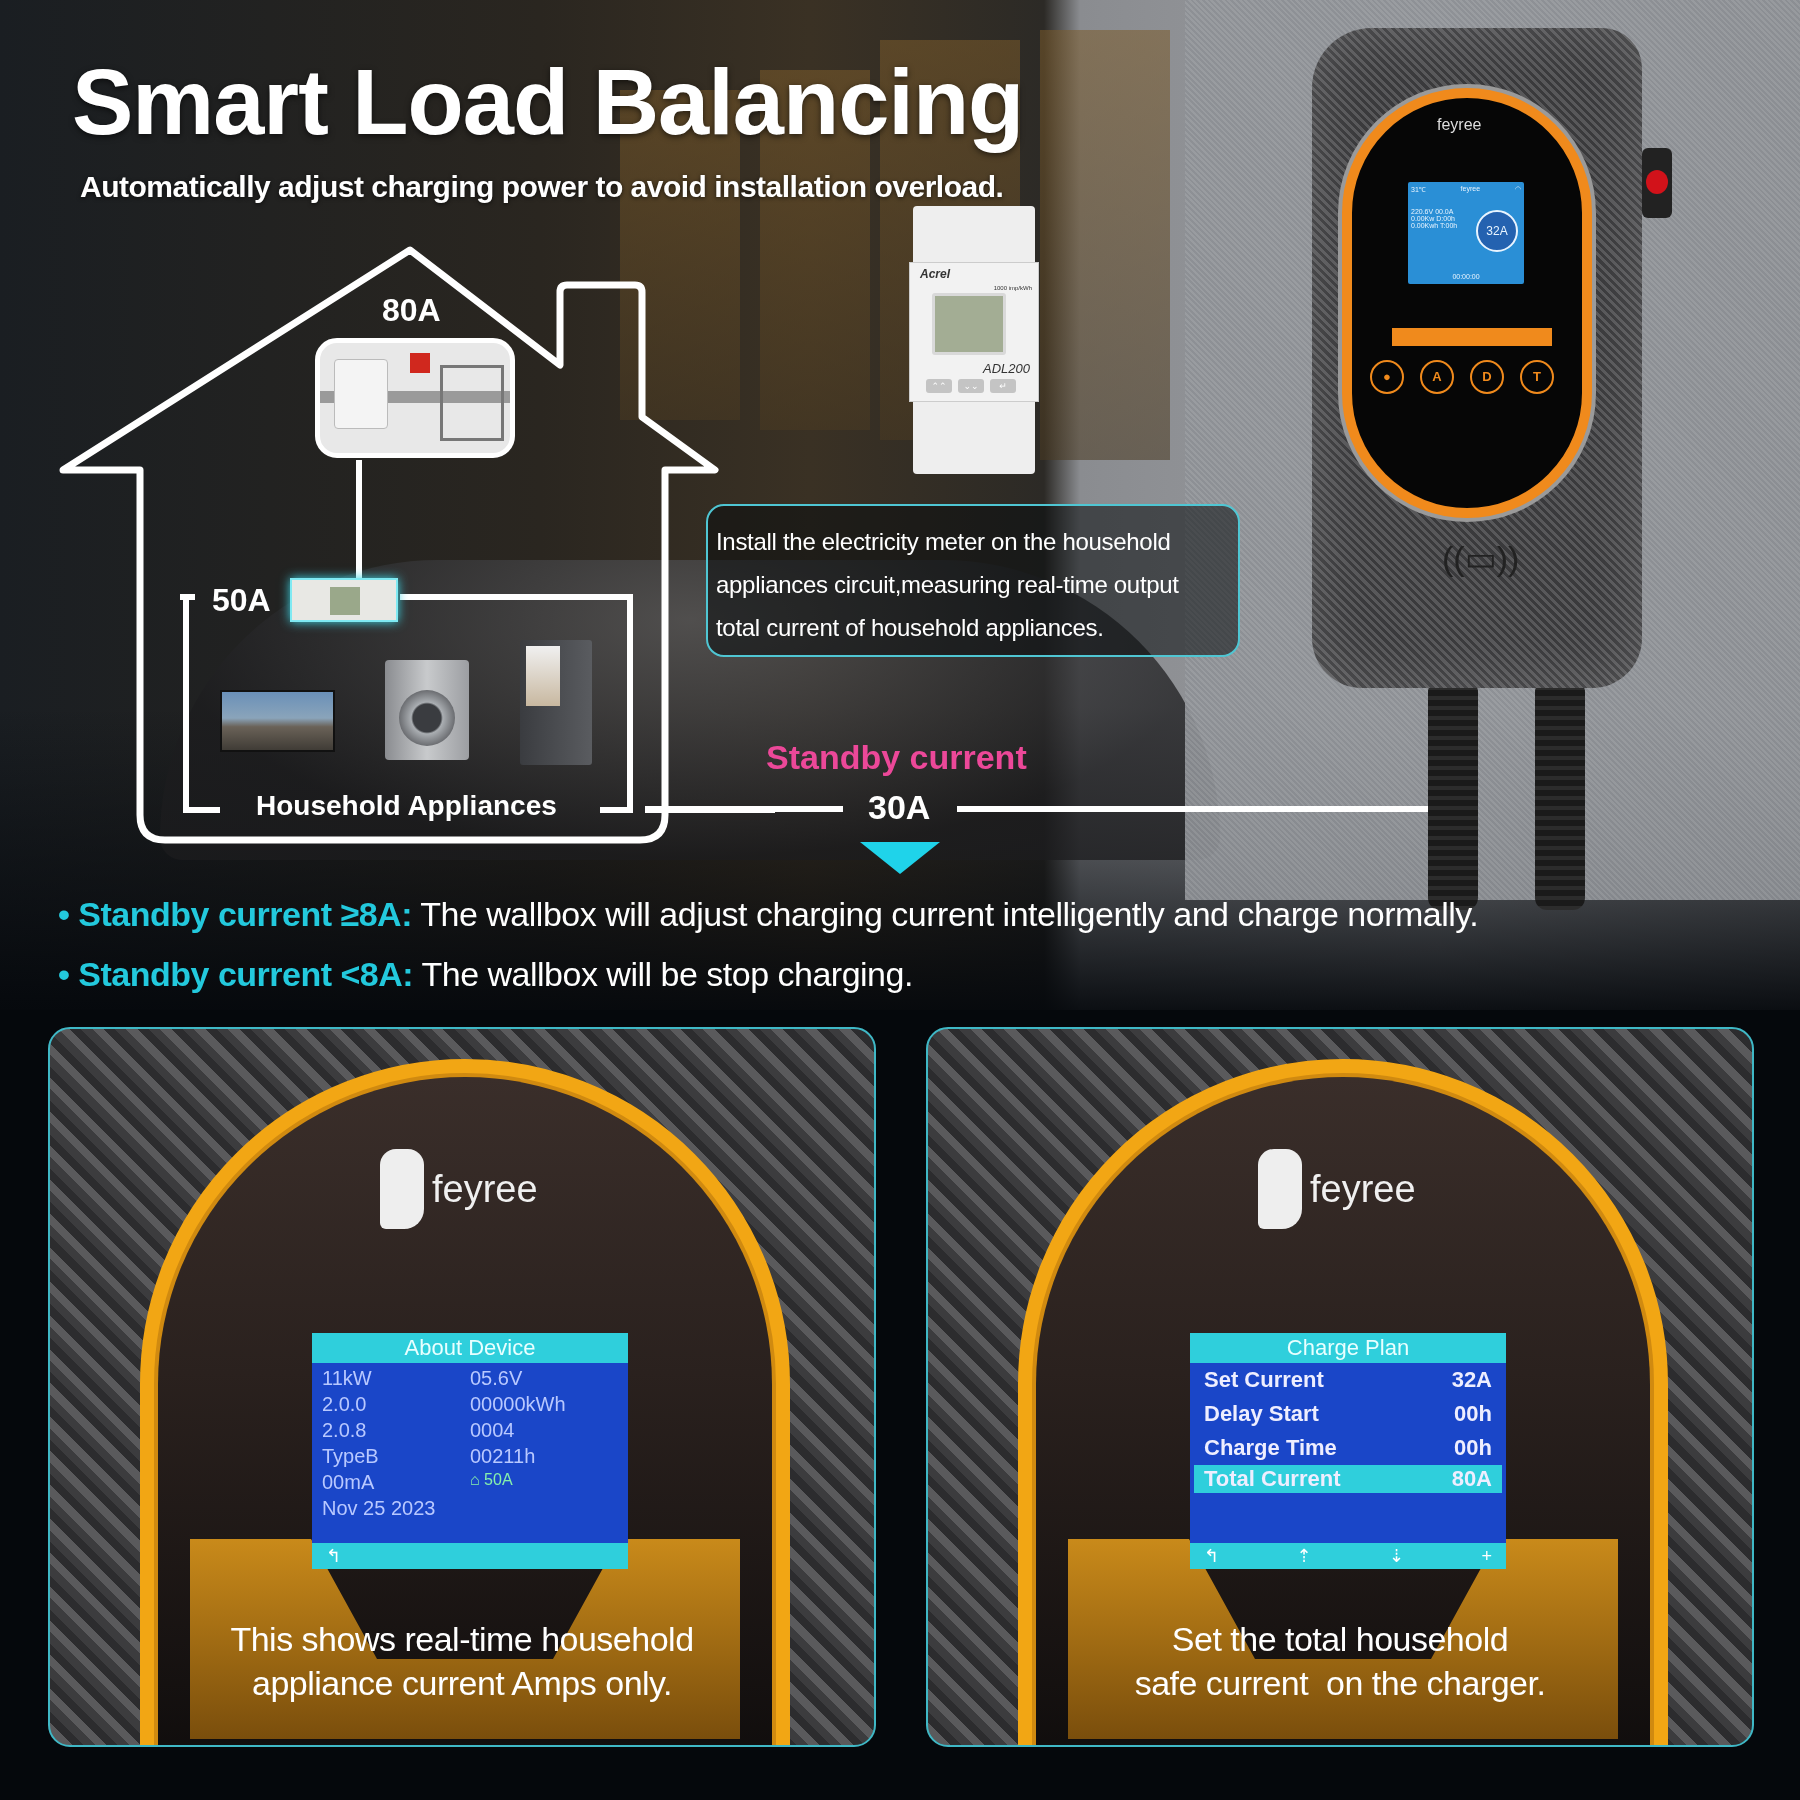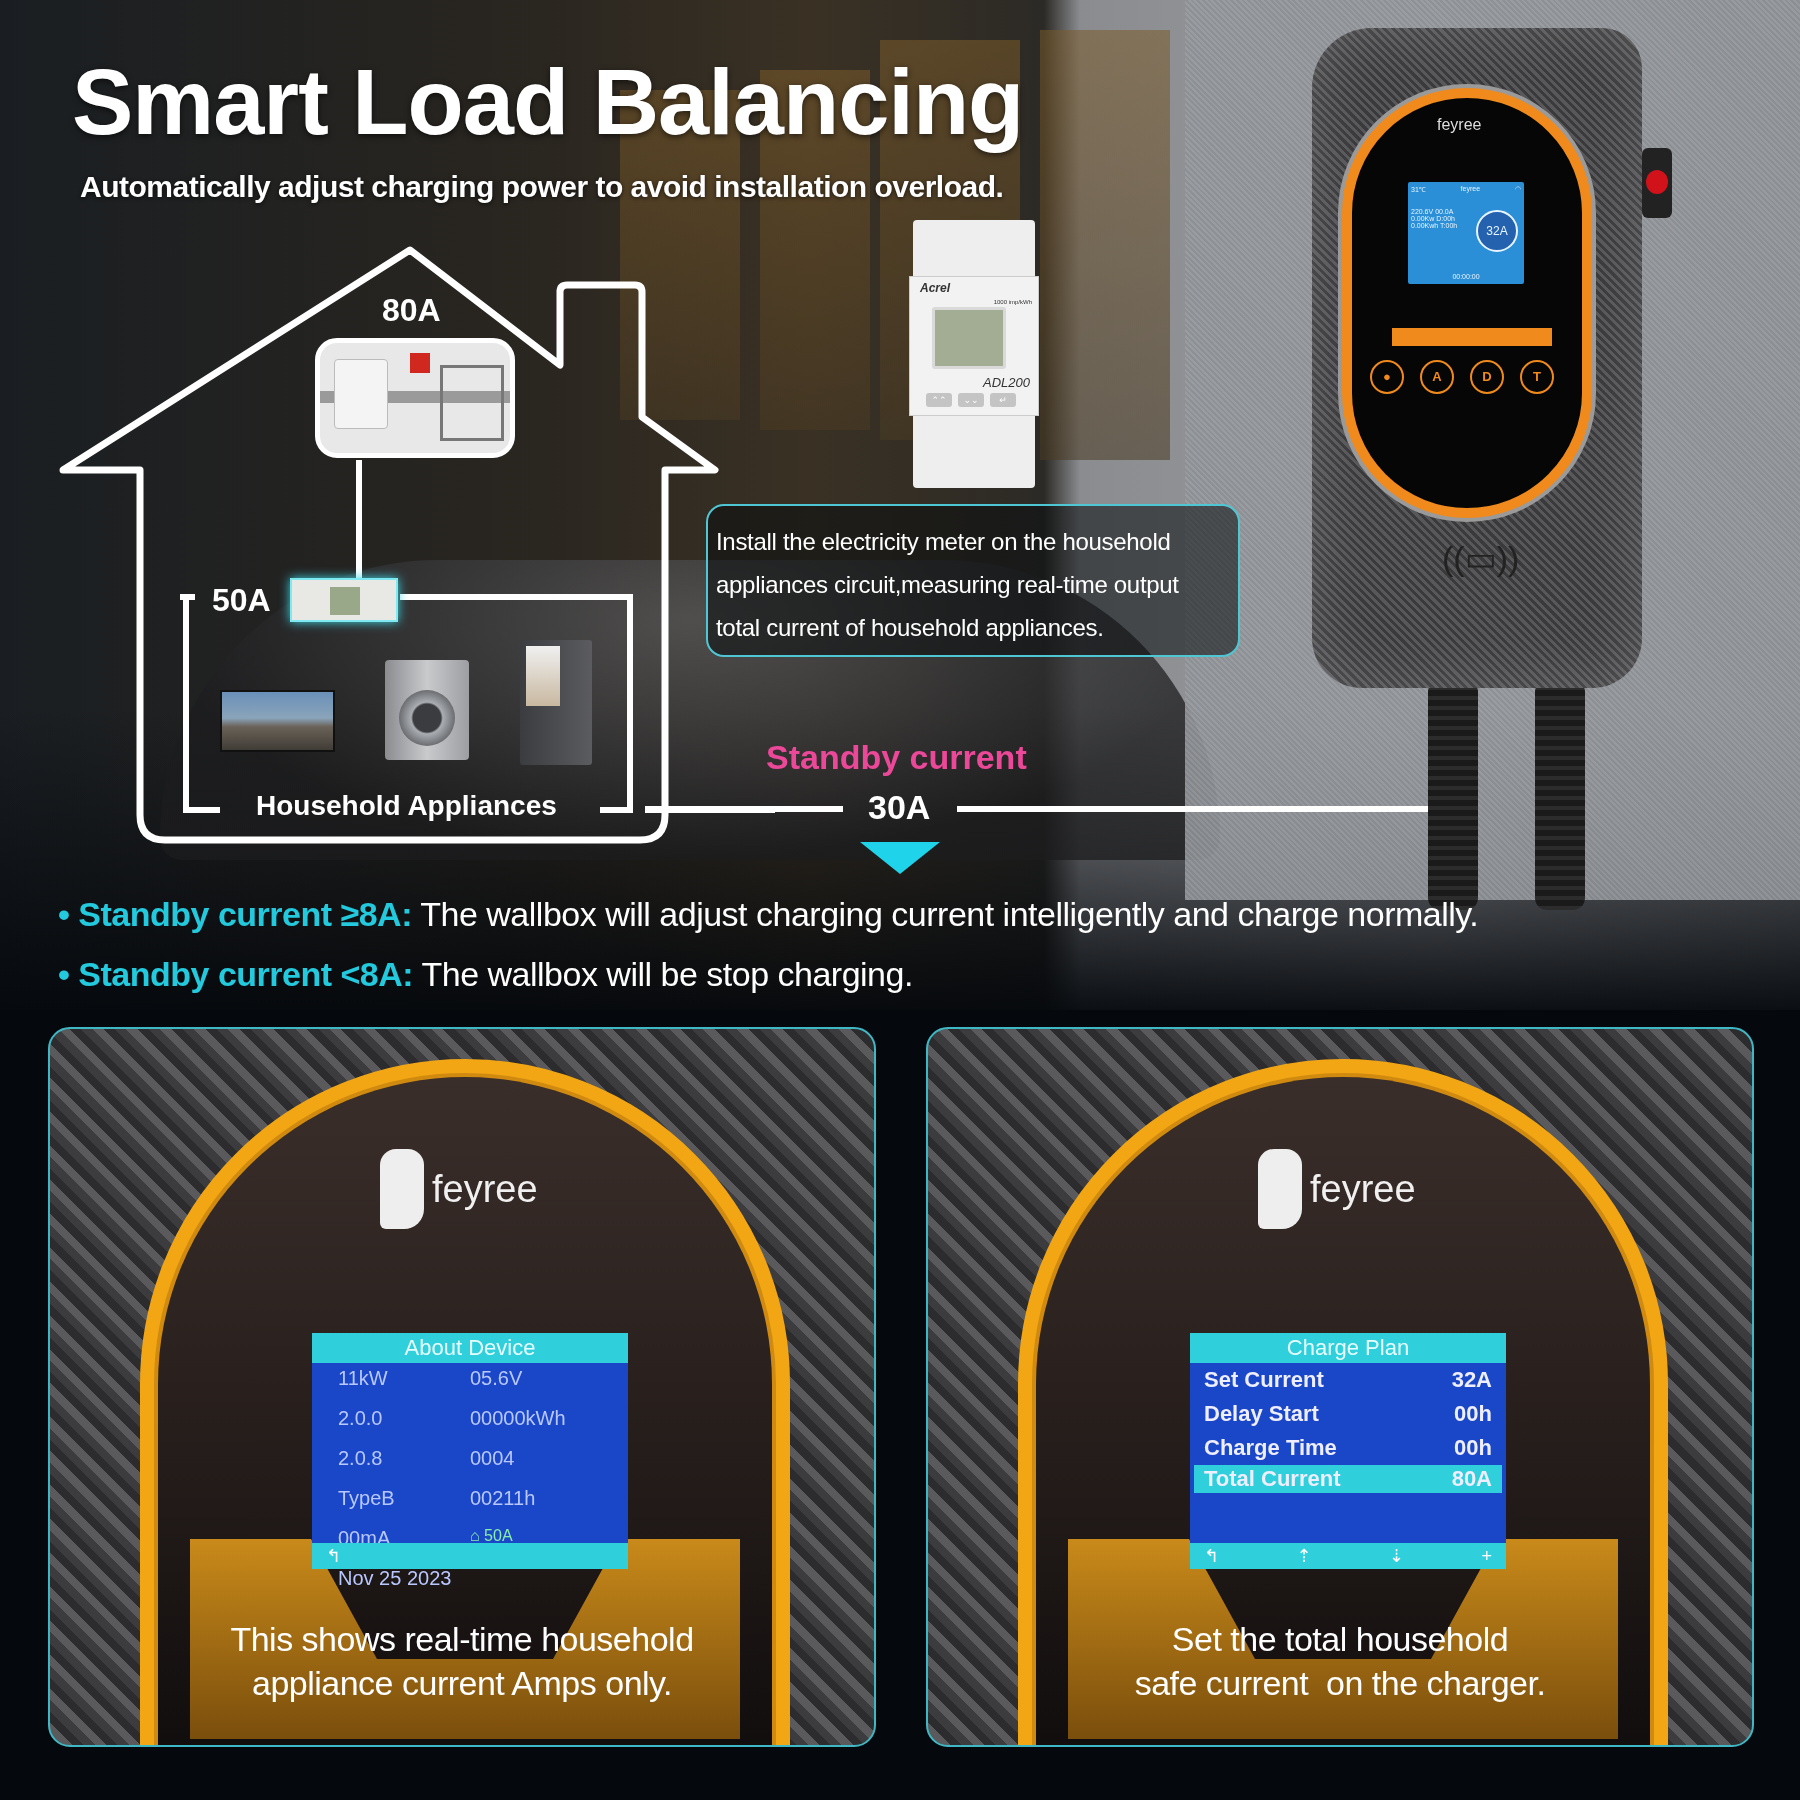--- a/index.html
+++ b/index.html
@@ -23,21 +23,21 @@
 .panel-box .dist{position:absolute;left:120px;top:22px;width:64px;height:76px;border:3px solid #777}
 .mini-meter{position:absolute;left:290px;top:578px;width:108px;height:44px;background:#e8e8e4;border:2px solid #7fe9f2;box-shadow:0 0 10px #3dd6e6}
 .mini-meter .lcd{position:absolute;left:38px;top:7px;width:30px;height:28px;background:#9aa88a}
 .appl{position:absolute}
 .tv{left:220px;top:690px;width:115px;height:62px;background:linear-gradient(180deg,#6a90b8,#8aa4ba 45%,#6a6258 60%,#403c36);border:2px solid #111}
 .washer{left:385px;top:660px;width:84px;height:100px;background:linear-gradient(90deg,#8a8c90,#c8cacc,#9c9ea2);border-radius:4px}
 .washer .door{position:absolute;left:14px;top:30px;width:56px;height:56px;border-radius:50%;background:radial-gradient(circle,#3a3c40 35%,#aaaeb2 40%,#6c6e72 70%)}
 .fridge{left:520px;top:640px;width:72px;height:125px;background:linear-gradient(90deg,#3a3c40,#5a5c60);border-radius:3px}
 .fridge .in{position:absolute;left:6px;top:6px;width:34px;height:60px;background:linear-gradient(180deg,#f0f0f0,#c8b8a0)}
 
-.adl{position:absolute;left:913px;top:220px;width:122px;height:268px;background:#eeeeee;border-radius:4px}
+.adl{position:absolute;left:913px;top:206px;width:122px;height:268px;background:#eeeeee;border-radius:4px}
 .adl .face{position:absolute;left:-4px;top:56px;width:130px;height:140px;background:#f2f2f2;border:1px solid #ccc}
 .adl .brand{position:absolute;left:10px;top:4px;font-size:12px;font-weight:bold;font-style:italic;color:#333}
 .adl .imp{position:absolute;right:6px;top:22px;font-size:6px;color:#333}
 .adl .lcd{position:absolute;left:22px;top:30px;width:74px;height:62px;background:#a3ad94;border:3px solid #d9d9d9;border-radius:3px}
 .adl .model{position:absolute;right:8px;top:98px;font-size:13px;font-style:italic;color:#333}
 .adl .btns{position:absolute;left:16px;top:116px;display:flex;gap:6px}
 .adl .btns span{width:26px;height:14px;background:#c4c4c4;border-radius:3px;font-size:9px;color:#fff;text-align:center;line-height:14px}
 
 .info{position:absolute;left:706px;top:504px;width:534px;height:153px;border:2px solid #4fc6d3;border-radius:18px;background:rgba(10,12,14,.55);padding:14px 8px;font-size:24px;line-height:43px;letter-spacing:-.3px}
 
@@ -66,21 +66,21 @@
 .card{position:absolute;top:1027px;width:828px;height:720px;border:2px solid #3fb8c6;border-radius:22px;overflow:hidden;background:repeating-linear-gradient(45deg,#3c3c3e 0 8px,#5a5a5c 8px 16px,#2c2c2e 16px 24px)}
 .card .arch{position:absolute;left:90px;top:30px;width:650px;height:760px;border-radius:325px 325px 0 0;background:#d08a10;border:14px solid #f2a614}
 .card .inner{position:absolute;left:108px;top:48px;width:614px;height:740px;border-radius:307px 307px 0 0;background:linear-gradient(180deg,#3a2e2a,#2a211e 40%,#0c0a0a)}
 .card .shape{position:absolute;left:140px;top:510px;width:550px;height:200px;background:linear-gradient(180deg,#c98a1a,#7a4e0c);clip-path:polygon(0 0,22% 0,34% 60%,66% 60%,78% 0,100% 0,100% 100%,0 100%)}
 .card .logo{position:absolute;left:330px;top:120px;display:flex;align-items:center;gap:8px}
 .card .logo .bear{width:44px;height:80px;background:#eee;border-radius:16px 16px 20px 6px}
 .card .logo .name{font-size:38px;color:#f0f0f0}
 .screen{position:absolute;left:262px;top:304px;width:316px;height:236px;background:#1a46c8}
 .screen .hdr{height:30px;background:#2fcfdc;color:#e8ffff;font-size:22px;text-align:center;line-height:30px}
 .screen .ftr{position:absolute;left:0;bottom:0;width:100%;height:26px;background:#2fcfdc;color:#fff;font-size:18px;display:flex;justify-content:space-between;padding:0 14px;align-items:center}
-.about{display:grid;grid-template-columns:1fr 1fr;padding:4px 26px;font-size:20px;color:#b8c8ff;row-gap:17px;filter:blur(.6px)}
+.about{display:grid;grid-template-columns:1fr 1fr;padding:4px 10px;font-size:20px;color:#b8c8ff;row-gap:3px;filter:blur(.6px)}
 .about .sharp{filter:none;color:#86efac;font-size:16px}
 .plan-row{display:flex;justify-content:space-between;padding:0 14px;height:34px;line-height:34px;font-size:22px;color:#eef;font-weight:bold}
 .plan-row.sel{background:#2fcfdc;margin:0 4px;padding:0 10px;height:28px;line-height:28px;font-weight:bold}
 .caption{position:absolute;left:0;width:100%;text-align:center;top:1615px;font-size:34px;line-height:44px;letter-spacing:-.5px}
 </style>
 </head>
 <body>
 
 <div class="bg">
   <div class="win" style="left:620px;top:90px;width:120px;height:330px"></div>

